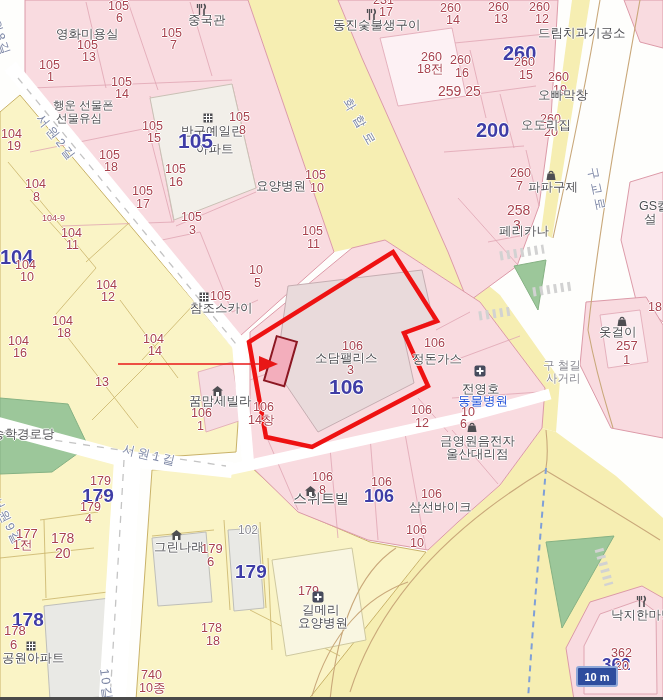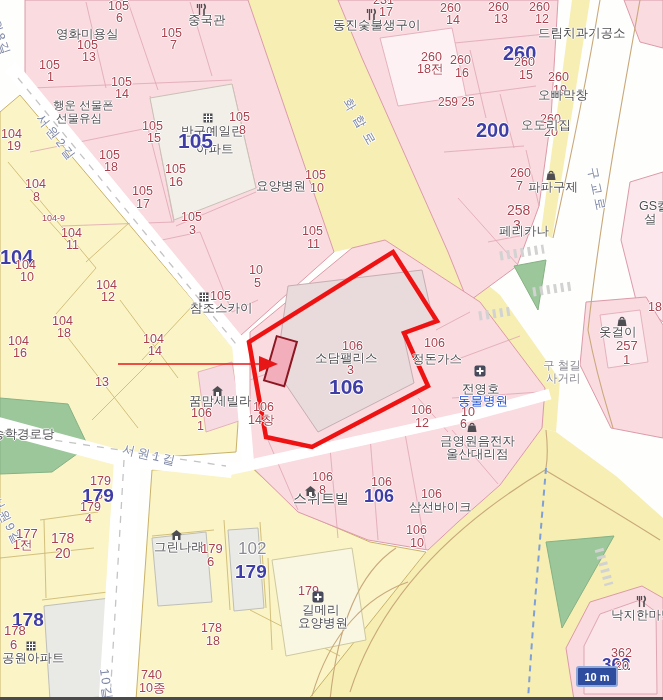--- a/index.html
+++ b/index.html
@@ -164,21 +164,21 @@
       <div class="lbl" style="left: 421px; top: 51px; color: rgb(168, 66, 78); font-size: 12.5px; font-weight: 400;">260</div>
       <div class="lbl" style="left: 417px; top: 63px; color: rgb(168, 66, 78); font-size: 12.5px; font-weight: 400;">18전</div>
       <div class="lbl" style="left: 450px; top: 54px; color: rgb(168, 66, 78); font-size: 12.5px; font-weight: 400;">260</div>
       <div class="lbl" style="left: 455px; top: 67px; color: rgb(168, 66, 78); font-size: 12.5px; font-weight: 400;">16</div>
       <div class="lbl" style="left: 503px; top: 43px; color: rgb(63, 61, 166); font-size: 20px; font-weight: 700;">260</div>
       <div class="lbl" style="left: 514px; top: 56px; color: rgb(168, 66, 78); font-size: 12.5px; font-weight: 400;">260</div>
       <div class="lbl" style="left: 519px; top: 69px; color: rgb(168, 66, 78); font-size: 12.5px; font-weight: 400;">15</div>
       <div class="lbl" style="left: 548px; top: 71px; color: rgb(168, 66, 78); font-size: 12.5px; font-weight: 400;">260</div>
       <div class="lbl" style="left: 553px; top: 84px; color: rgb(168, 66, 78); font-size: 12.5px; font-weight: 400;">19</div>
       <div class="lbl" style="left: 538px; top: 89px; color: rgb(78, 78, 82); font-size: 12.5px; font-weight: 400;">오빠막창</div>
-      <div class="lbl" style="left: 438px; top: 96px; color: rgb(168, 66, 78); font-size: 12px; font-weight: 400;">259 25</div>
+      <div class="lbl" style="left: 438px; top: 84px; color: rgb(168, 66, 78); font-size: 14px; font-weight: 400;">259 25</div>
       <div class="lbl" style="left: 476px; top: 120px; color: rgb(63, 61, 166); font-size: 20px; font-weight: 700;">200</div>
       <div class="lbl" style="left: 540px; top: 113px; color: rgb(168, 66, 78); font-size: 12.5px; font-weight: 400;">260</div>
       <div class="lbl" style="left: 544px; top: 126px; color: rgb(168, 66, 78); font-size: 12.5px; font-weight: 400;">20</div>
       <div class="lbl" style="left: 521px; top: 119px; color: rgb(78, 78, 82); font-size: 12.5px; font-weight: 400;">오도리집</div>
       <div class="lbl" style="left: 510px; top: 167px; color: rgb(168, 66, 78); font-size: 12.5px; font-weight: 400;">260</div>
       <div class="lbl" style="left: 516px; top: 180px; color: rgb(168, 66, 78); font-size: 12.5px; font-weight: 400;">7</div>
       <div class="lbl" style="left: 528px; top: 181px; color: rgb(78, 78, 82); font-size: 12.5px; font-weight: 400;">파파구제</div>
       <div class="lbl" style="left: 507px; top: 203px; color: rgb(168, 66, 78); font-size: 14px; font-weight: 400;">258</div>
       <div class="lbl" style="left: 513px; top: 218px; color: rgb(168, 66, 78); font-size: 14px; font-weight: 400;">3</div>
       <div class="lbl" style="left: 499px; top: 225px; color: rgb(78, 78, 82); font-size: 12.5px; font-weight: 400;">페리카나</div>
@@ -226,21 +226,21 @@
       <div class="lbl" style="left: 82px; top: 486px; color: rgb(63, 61, 166); font-size: 19px; font-weight: 700;">179</div>
       <div class="lbl" style="left: 80px; top: 501px; color: rgb(168, 66, 78); font-size: 12.5px; font-weight: 400;">179</div>
       <div class="lbl" style="left: 85px; top: 513px; color: rgb(168, 66, 78); font-size: 12.5px; font-weight: 400;">4</div>
       <div class="lbl" style="left: 16px; top: 527px; color: rgb(168, 66, 78); font-size: 13px; font-weight: 400;">177</div>
       <div class="lbl" style="left: 13px; top: 539px; color: rgb(168, 66, 78); font-size: 12.5px; font-weight: 400;">1전</div>
       <div class="lbl" style="left: 51px; top: 531px; color: rgb(168, 66, 78); font-size: 14px; font-weight: 400;">178</div>
       <div class="lbl" style="left: 55px; top: 546px; color: rgb(168, 66, 78); font-size: 14px; font-weight: 400;">20</div>
       <div class="lbl" style="left: 154px; top: 541px; color: rgb(78, 78, 82); font-size: 12.5px; font-weight: 400;">그린나래</div>
       <div class="lbl" style="left: 201px; top: 542px; color: rgb(168, 66, 78); font-size: 13px; font-weight: 400;">179</div>
       <div class="lbl" style="left: 207px; top: 555px; color: rgb(168, 66, 78); font-size: 13px; font-weight: 400;">6</div>
-      <div class="lbl" style="left: 238px; top: 540px; color: rgb(138, 138, 146); font-size: 17px; font-weight: 400;">102</div>
+      <div class="lbl" style="left: 238px; top: 524px; color: rgb(138, 138, 146); font-size: 12px; font-weight: 400;">102</div>
       <div class="lbl" style="left: 235px; top: 562px; color: rgb(63, 61, 166); font-size: 19px; font-weight: 700;">179</div>
       <div class="lbl" style="left: 298px; top: 585px; color: rgb(168, 66, 78); font-size: 12.5px; font-weight: 400;">179</div>
       <div class="lbl" style="left: 302px; top: 604px; color: rgb(78, 78, 82); font-size: 12.5px; font-weight: 400;">길메리</div>
       <div class="lbl" style="left: 298px; top: 617px; color: rgb(78, 78, 82); font-size: 12.5px; font-weight: 400;">요양병원</div>
       <div class="lbl" style="left: 12px; top: 610px; color: rgb(63, 61, 166); font-size: 19px; font-weight: 700;">178</div>
       <div class="lbl" style="left: 4px; top: 624px; color: rgb(168, 66, 78); font-size: 13px; font-weight: 400;">178</div>
       <div class="lbl" style="left: 10px; top: 638px; color: rgb(168, 66, 78); font-size: 13px; font-weight: 400;">6</div>
       <div class="lbl" style="left: 2px; top: 652px; color: rgb(78, 78, 82); font-size: 12.5px; font-weight: 400;">공원아파트</div>
       <div class="lbl" style="left: 201px; top: 622px; color: rgb(168, 66, 78); font-size: 12.5px; font-weight: 400;">178</div>
       <div class="lbl" style="left: 206px; top: 635px; color: rgb(168, 66, 78); font-size: 12.5px; font-weight: 400;">18</div>

